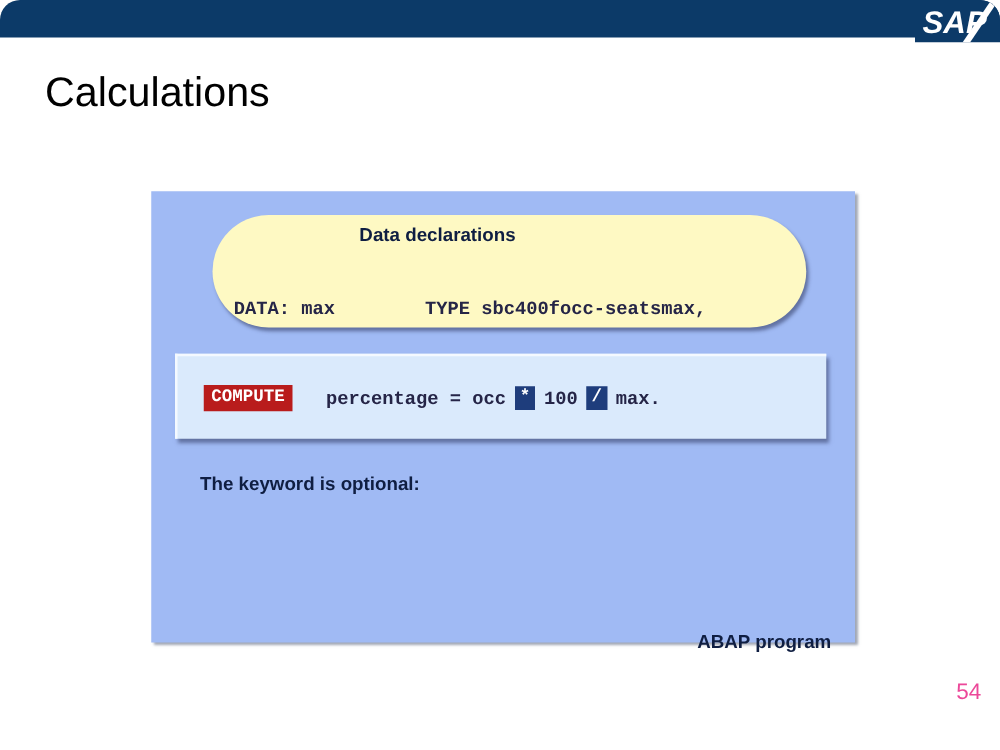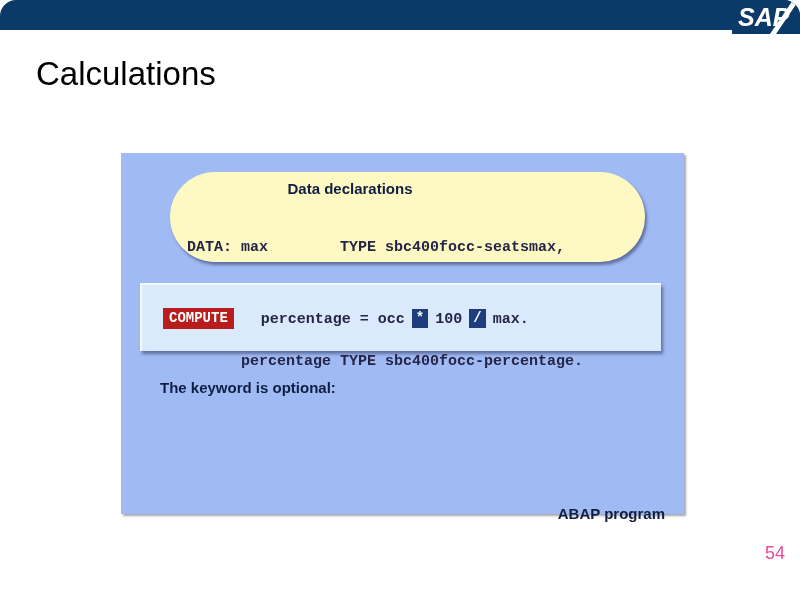--- a/index.html
+++ b/index.html
@@ -96,21 +96,20 @@
 
   <h1 class="slide-title" style="margin:0;">Calculations</h1>
 
   <div class="panel">
 
     <div class="pill">
       <div class="pill-heading">Data declarations</div>
       <div class="pill-code">
         <div class="code-line">DATA: max        TYPE sbc400focc-seatsmax,</div>
         <div class="code-line">      occ        TYPE sbc400focc-seatsocc,</div>
-        <div class="code-line">      percentage TYPE sbc400focc-percentage.</div>
       </div>
     </div>
 
     <div class="codebox box-compute">
       <span class="kw-badge">COMPUTE</span>
       <span class="expr">
         <span>percentage = occ</span>
         <span class="op-badge">*</span>
         <span>100</span>
         <span class="op-badge">/</span>

